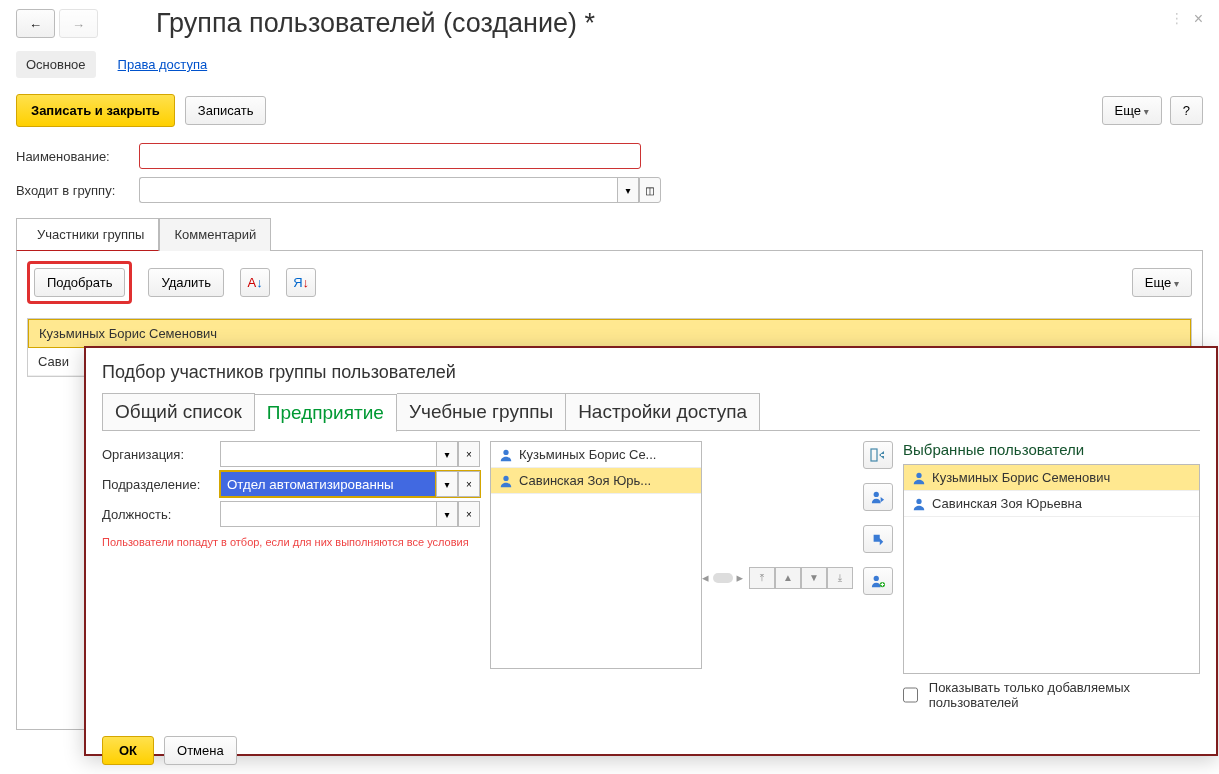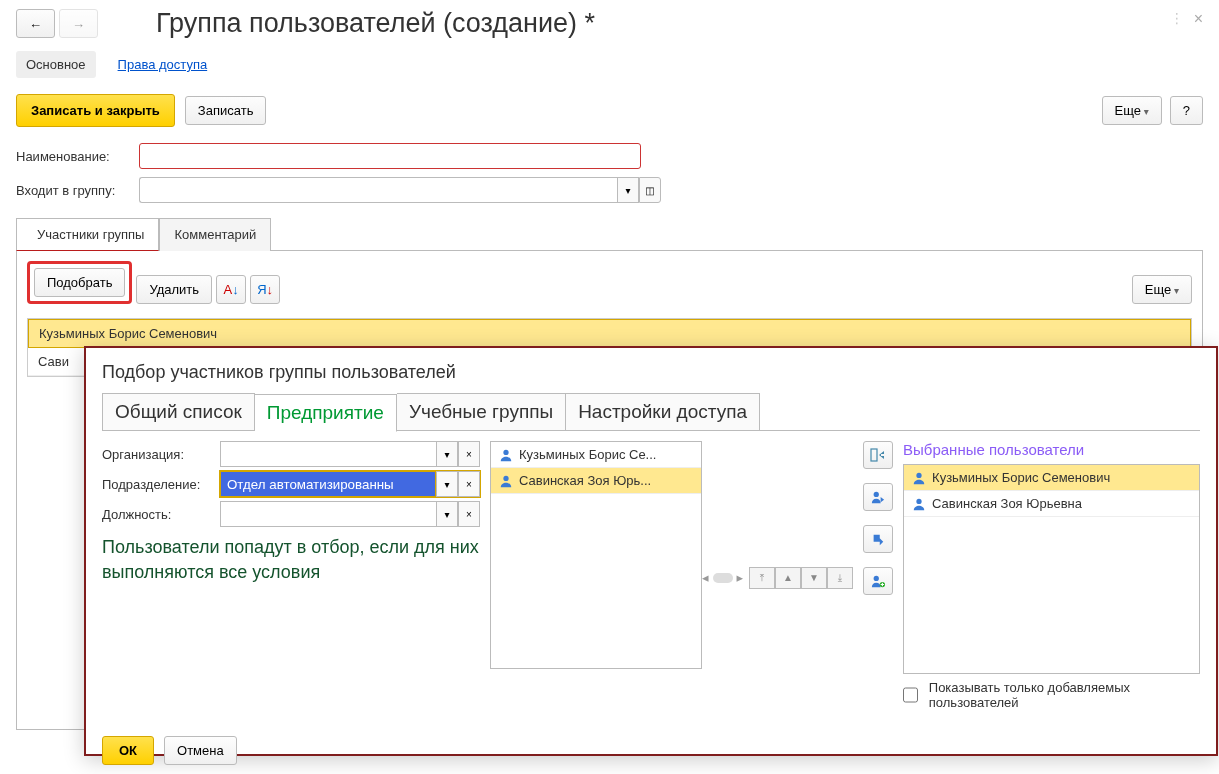--- a/index.html
+++ b/index.html
@@ -25,48 +25,48 @@
 .form-label { width: 115px; }
 .text-input { height: 26px; border: 1px solid #c33; border-radius: 3px; padding: 2px 6px; background: #fff; }
 .input-name { width: 502px; }
 .group-input-wrap { display: flex; }
 .group-input { width: 478px; border: 1px solid #bbb; border-right: none; border-radius: 3px 0 0 3px; height: 26px; padding: 2px 6px; }
 .input-btn { width: 22px; height: 26px; border: 1px solid #bbb; background: #f9f9f9; cursor: pointer; font-size: 10px; }
 .inner-tabs { display: flex; padding: 10px 16px 0; }
 .inner-tab { padding: 8px 14px; border: 1px solid #bbb; border-bottom: none; cursor: pointer; background: #f4f4f4; position: relative; top: 1px; }
 .inner-tab.active { background: #fff; border-bottom: 1px solid #b91c1c; padding-left: 20px; }
 .tab-body { border: 1px solid #bbb; margin: 0 16px; padding: 10px; min-height: 480px; }
-.grid-toolbar { display: flex; gap: 4px; align-items: flex-end; }
+.grid-toolbar { display: flex; gap: 16px; align-items: center; }
 .highlight-box { border: 3px solid #e03030; border-radius: 4px; padding: 4px; }
 .sort-btn { width: 30px; padding: 6px 4px; }
 .grid { margin-top: 14px; border: 1px solid #ccc; }
 .grid-row { padding: 6px 10px; border-bottom: 1px solid #eee; }
 .grid-row.sel { background: #ffe890; border: 1px solid #d4a600; }
 .dialog { position: absolute; left: 84px; top: 346px; width: 1134px; height: 410px; background: #fff; border: 2px solid #7f1d1d; box-shadow: 0 4px 20px rgba(0,0,0,0.2); display: flex; flex-direction: column; }
 .dialog-title { font-size: 18px; padding: 14px 16px 10px; }
 .dialog-tabs { display: flex; padding: 0 16px; }
 .dialog-tab { padding: 7px 12px; border: 1px solid #bbb; cursor: pointer; background: #fafafa; font-size: 19px; }
 .dialog-tab + .dialog-tab { border-left: none; }
 .dialog-tab.active { background: #fff; color: #009933; border-bottom: 1px solid #fff; position: relative; top: 1px; }
 .dialog-body { display: flex; gap: 10px; padding: 10px 16px; flex: 1; border-top: 1px solid #bbb; margin: -1px 16px 0; padding-left: 0; padding-right: 0;}
 .filter-col { width: 378px; }
 .filter-row { display: flex; align-items: center; margin-bottom: 4px; }
 .filter-label { width: 118px; }
 .filter-input-wrap { display: flex; flex: 1; }
 .filter-input { flex: 1; height: 26px; border: 1px solid #bbb; border-right: none; padding: 2px 6px; }
 .filter-input.hl { border: 1px solid #d4a600; background: #4169e1; color: #fff; }
-.filter-hint { color: #14532d; font-size: 18px; margin-top: 8px; line-height: 1.4; }
+.filter-hint { color: #ef4444; font-size: 11px; margin-top: 8px; line-height: 1.4; }
 .list-col { width: 212px; border: 1px solid #bbb; }
 .list-item { display: flex; align-items: center; gap: 6px; padding: 5px 8px; border-bottom: 1px solid #eee; white-space: nowrap; overflow: hidden; text-overflow: ellipsis; }
 .list-item.sel { background: #ffe890; }
 .user-icon { display: inline-flex; width: 14px; height: 14px; }
 .move-col { display: flex; flex-direction: column; gap: 14px; padding-top: 0; }
 .move-btn { width: 30px; height: 28px; padding: 0; display: flex; align-items: center; justify-content: center; }
 .selected-col { flex: 1; }
-.sel-title { color: #8b5cf6; font-size: 15px; margin-bottom: 6px; }
+.sel-title { color: #14532d; font-size: 15px; margin-bottom: 6px; }
 .sel-list { border: 1px solid #bbb; height: 210px; }
 .pager { display: flex; gap: 6px; padding: 4px 0 6px; align-items: center; }
 .pager-left { display: flex; align-items: center; gap: 4px; color: #999; }
 .pager-pill { width: 20px; height: 10px; background: #ddd; border-radius: 5px; }
 .pager-btns { display: flex; gap: 0; margin-left: auto; }
 .pgbtn { width: 26px; height: 22px; border: 1px solid #bbb; background: #f4f4f4; font-size: 10px; color: #888; cursor: pointer; }
 .checkbox-row { display: flex; align-items: center; gap: 11px; padding: 6px 0; }
 .checkbox-row input { width: 16px; height: 16px; }
 .dialog-footer { padding: 10px 16px 14px; display: flex; gap: 10px; }
 svg.usr-svg { width: 14px; height: 14px; }

